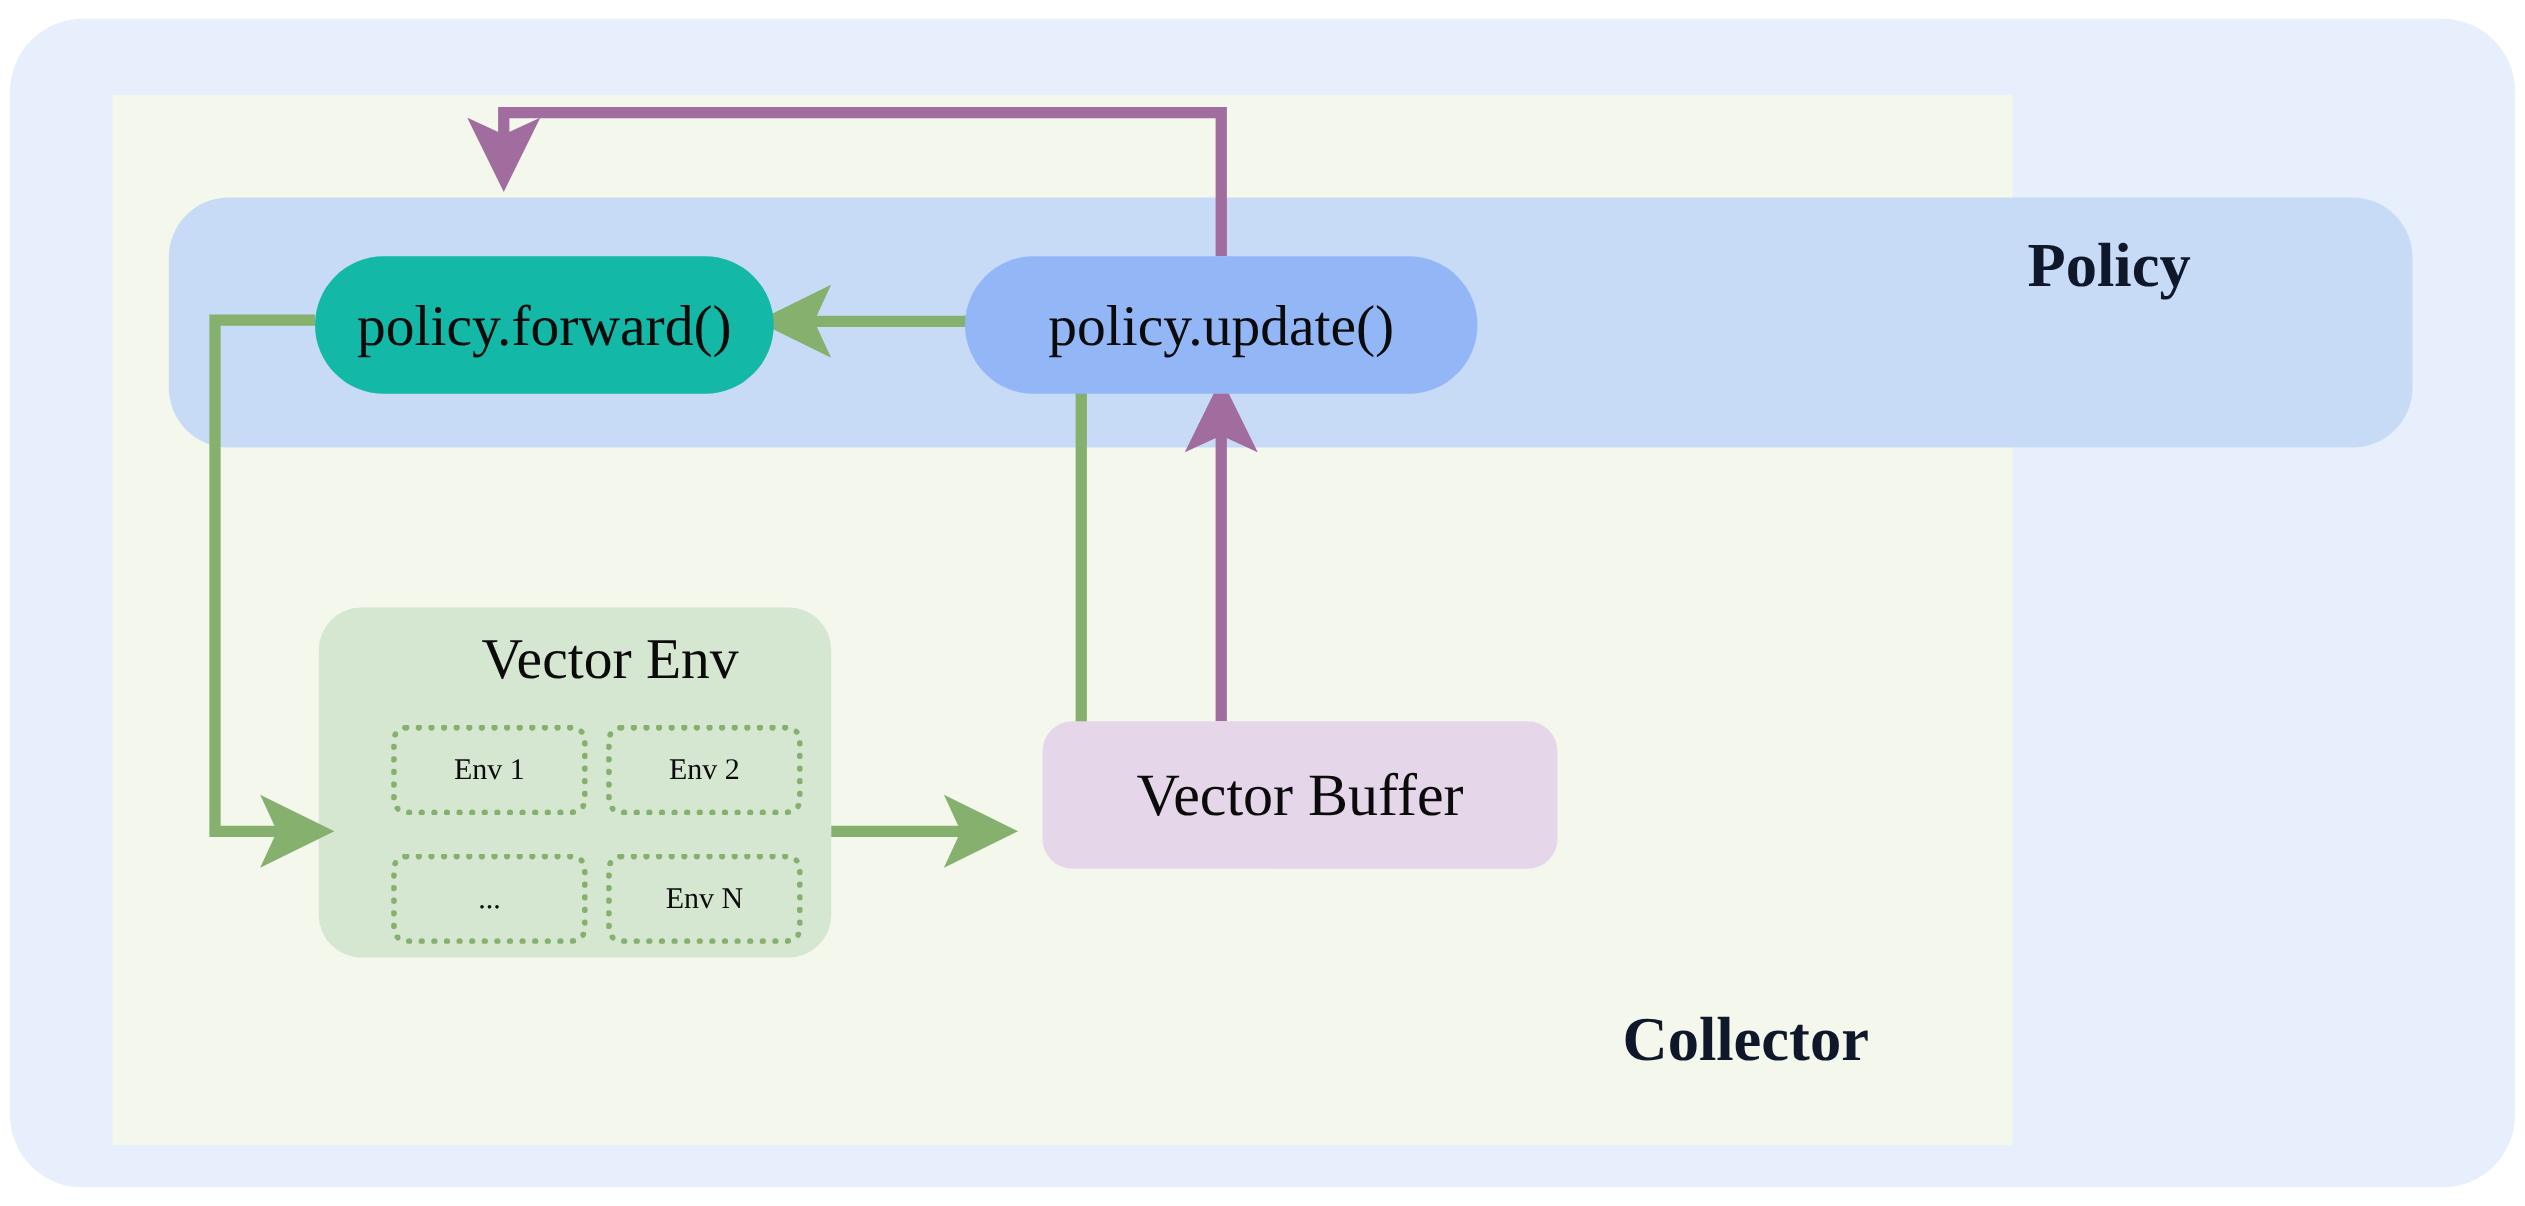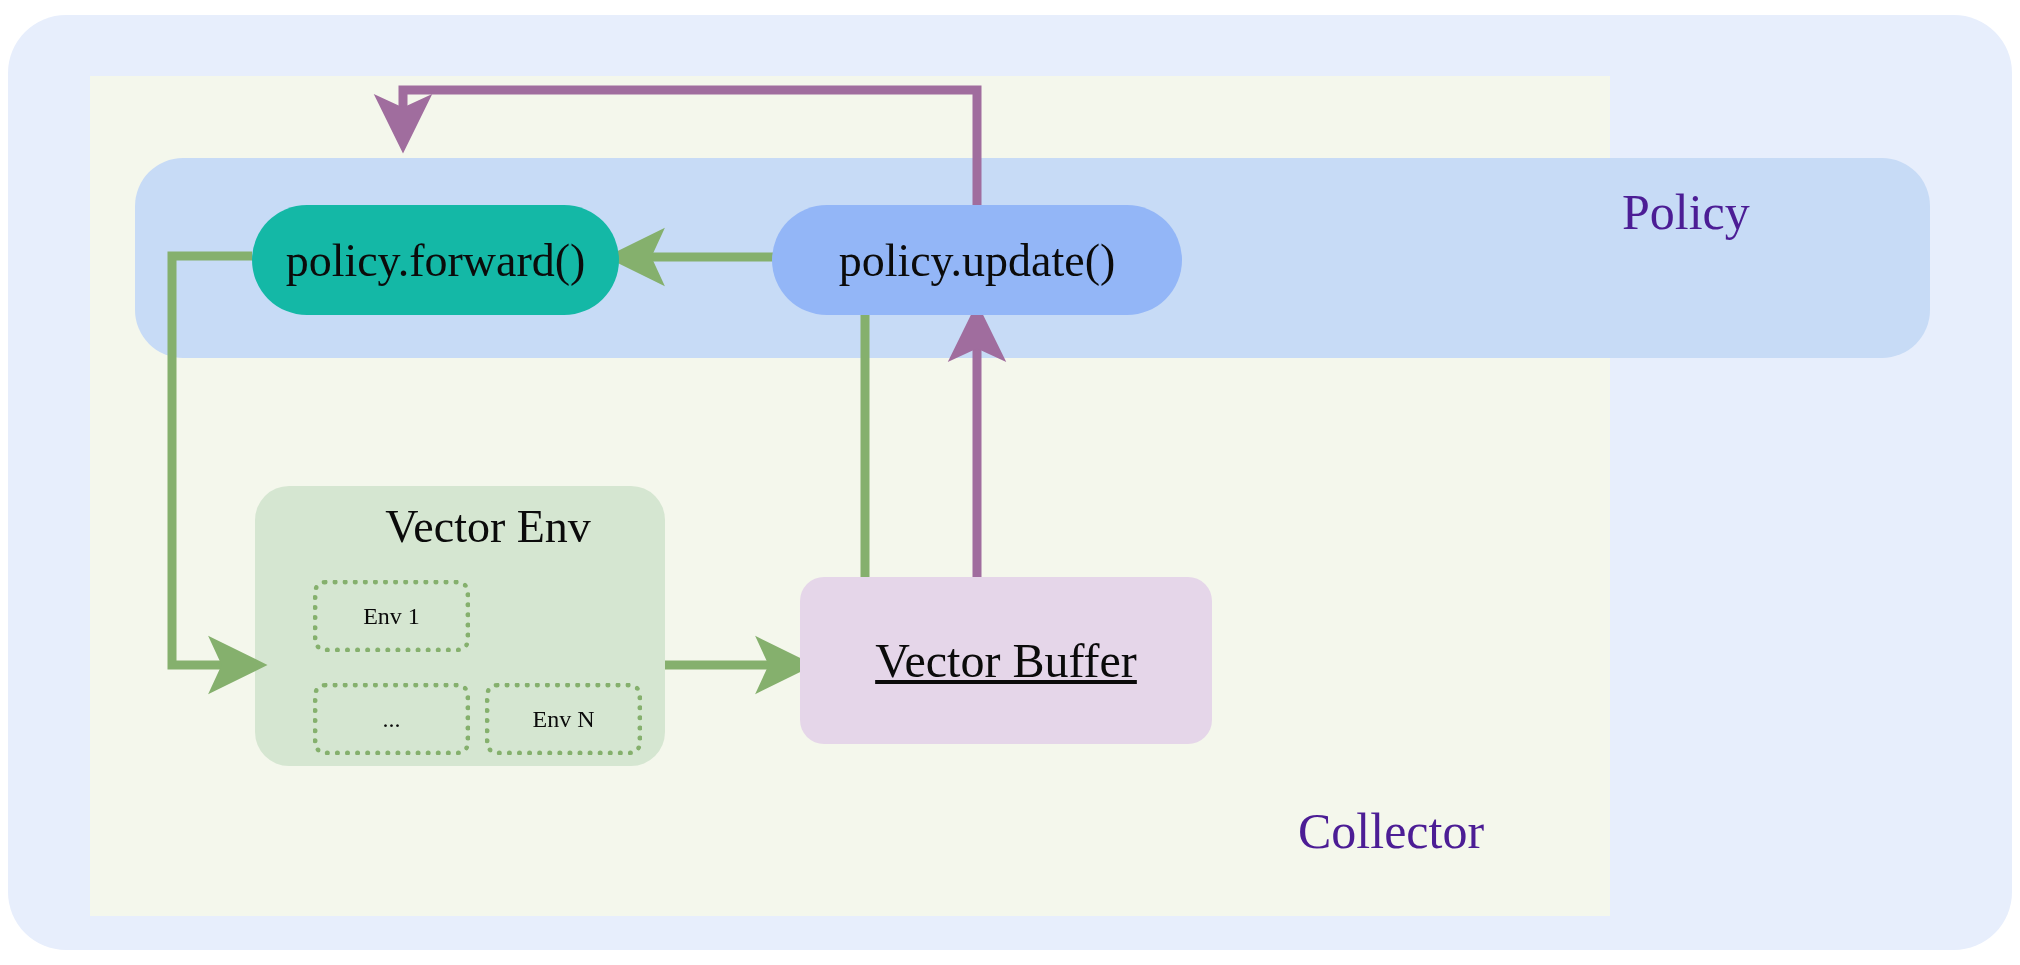--- a/index.html
+++ b/index.html
@@ -28,44 +28,45 @@
   #vector-env-title{position:absolute;left:255px;top:495px;width:410px;height:62px;
         display:flex;align-items:center;justify-content:center;font-size:46px;color:#0b0b0b;padding-left:28px;}
   .env-cell{position:absolute;box-sizing:border-box;border:5px dotted #85b06d;border-radius:12px;
         display:flex;align-items:center;justify-content:center;font-size:24px;color:#0b0b0b;background:transparent;}
   #env-1{left:313px;top:580px;width:157px;height:72px;}
   #env-2{left:485px;top:580px;width:157px;height:72px;}
   #env-dots{left:313px;top:683px;width:157px;height:72px;}
   #env-n{left:485px;top:683px;width:157px;height:72px;}
 
   
-  #vector-buffer{left:800px;top:577px;width:412px;height:167px;border-radius:24px;background:#e5d6e9;font-size:48px;text-decoration:underline;}
+  #vector-buffer{left:834px;top:577px;width:412px;height:118px;border-radius:24px;background:#e5d6e9;font-size:48px;}
 
   
-  .group-label{position:absolute;font-weight:normal;color:#4c1d95;white-space:nowrap;}
+  .group-label{position:absolute;font-weight:bold;color:#0f172a;white-space:nowrap;}
   #policy-label{left:1622px;top:183px;font-size:50px;}
   #collector-label{left:1298px;top:802px;font-size:50px;}
   #trainer-label{left:1690px;top:802px;font-size:50px;}
 
   
   #arrows{position:absolute;left:0;top:0;width:2020px;height:965px;}
 </style>
 </head>
 <body>
 
 <div id="stage">
 
   <div class="panel" id="trainer-panel"></div>
   <div class="panel" id="collector-panel"></div>
   <div class="panel" id="policy-panel"></div>
 
   <div class="node" id="vector-env"></div>
   <div id="vector-env-title">Vector Env</div>
 
   <div class="env-cell" id="env-1">Env 1</div>
+  <div class="env-cell" id="env-2">Env 2</div>
   <div class="env-cell" id="env-dots">...</div>
   <div class="env-cell" id="env-n">Env N</div>
 
   <svg id="arrows" viewBox="0 0 2020 965">
     <defs>
       <marker id="ghead" markerWidth="7" markerHeight="7" refX="3.1" refY="3.5" orient="auto" markerUnits="strokeWidth">
         <path d="M0,0.25 L6.6,3.5 L0,6.75 L1.5,3.5 Z" fill="#85b06d"></path>
       </marker>
       <marker id="phead" markerWidth="7" markerHeight="7" refX="3.1" refY="3.5" orient="auto" markerUnits="strokeWidth">
         <path d="M0,0.25 L6.6,3.5 L0,6.75 L1.5,3.5 Z" fill="#a06d9e"></path>

